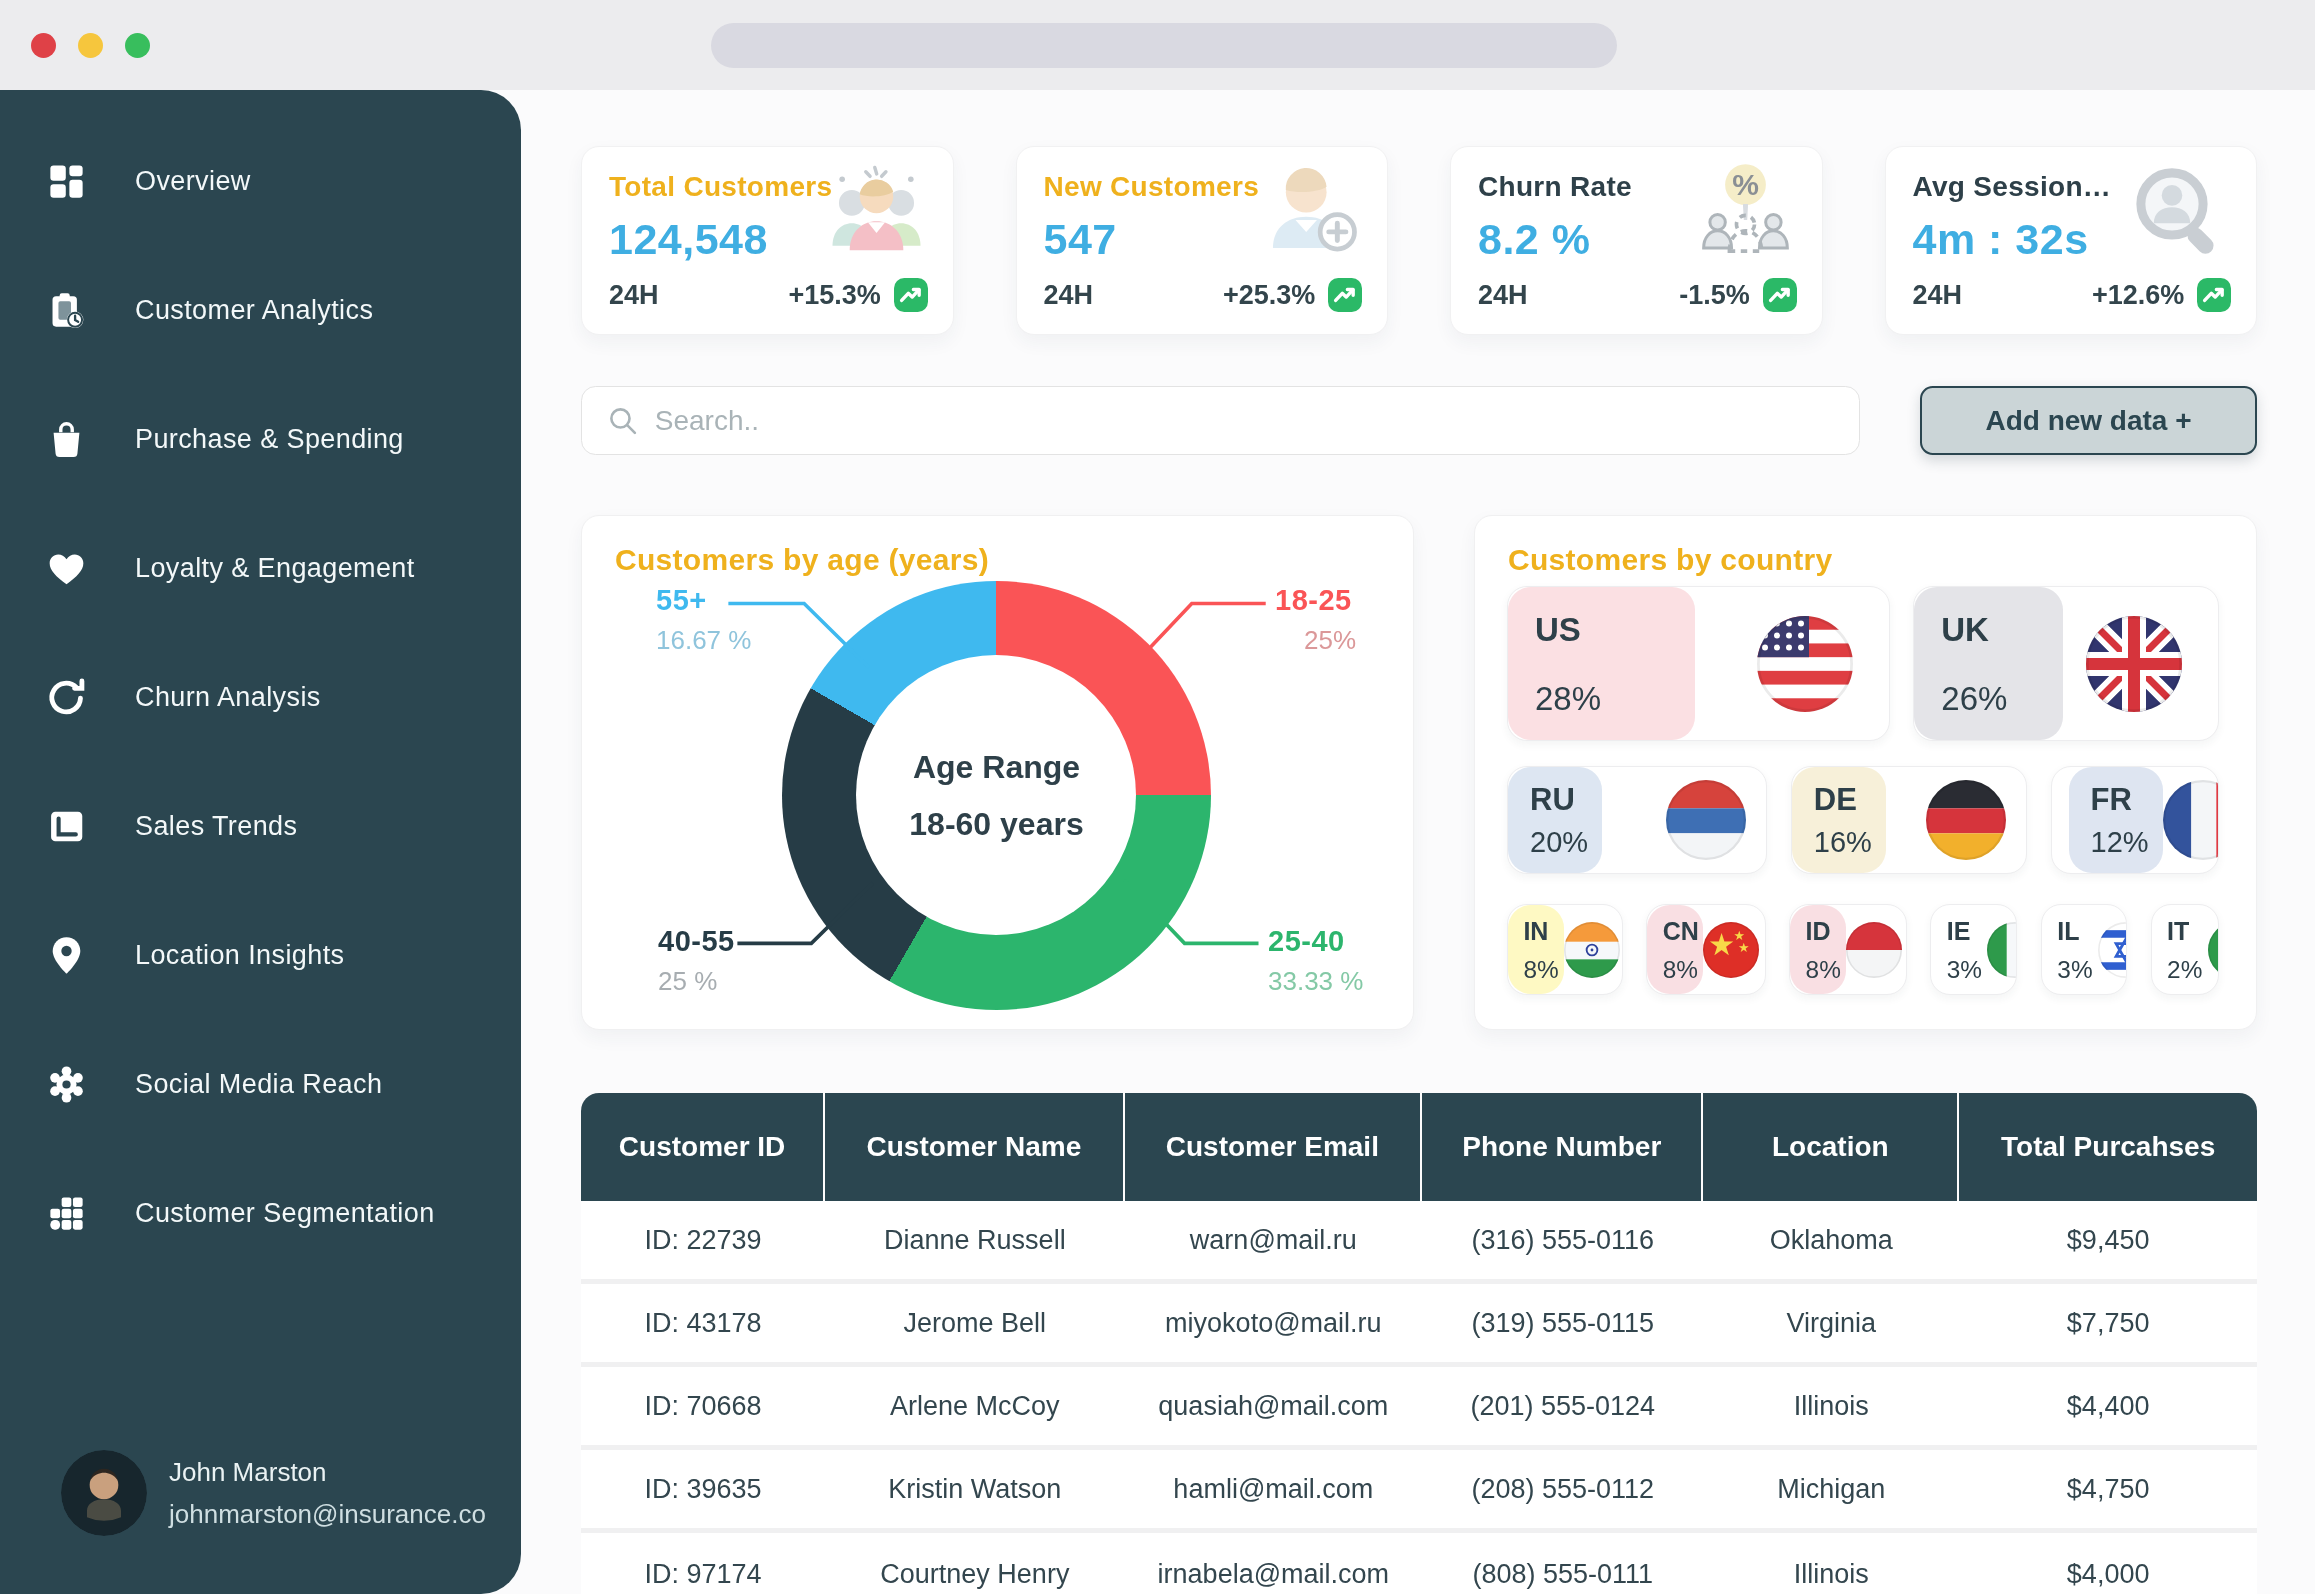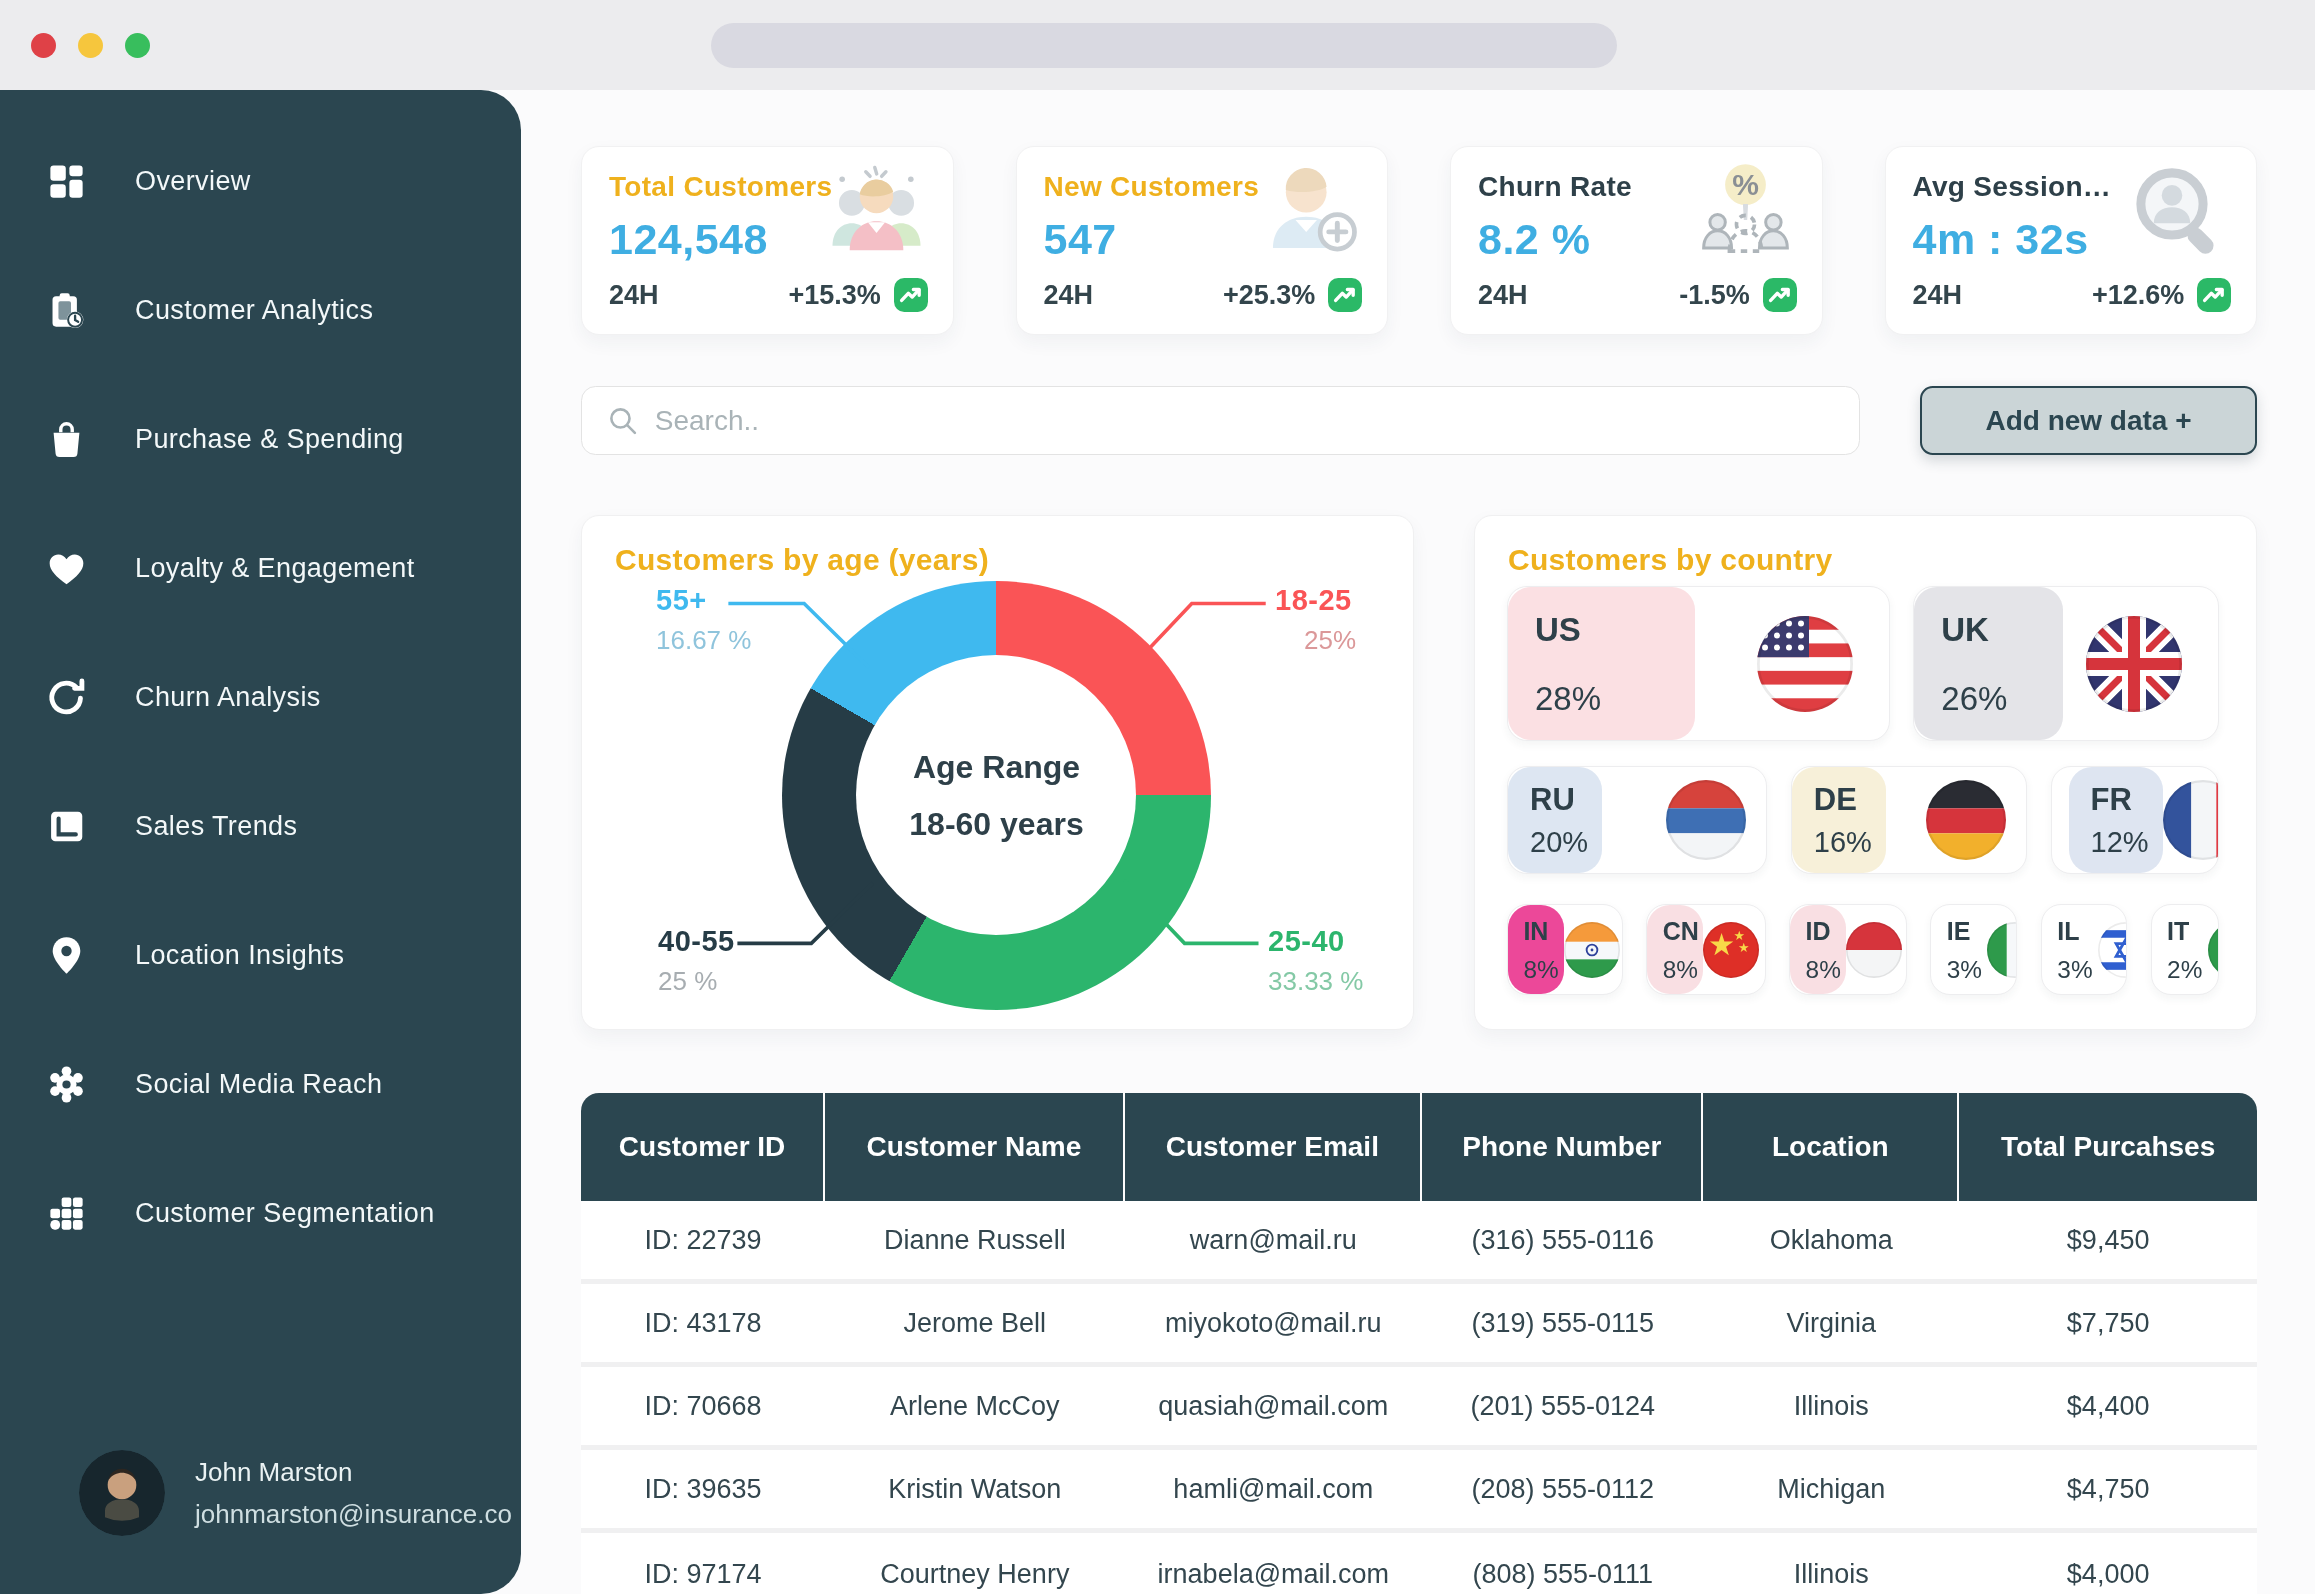--- a/index.html
+++ b/index.html
@@ -15,21 +15,21 @@
 
   .app { display:flex; height:1504px; }
 
   
   .sidebar { width:521px; flex:none; background:#2B4650; border-radius:0 40px 40px 0; position:relative; }
   .nav { margin-top:62px; display:flex; flex-direction:column; gap:71px; padding-left:45px; }
   .nav-item { display:flex; align-items:center; gap:47px; height:58px; cursor:pointer; }
   .nav-icon { width:43px; height:43px; flex:none; }
   .nav-icon svg { width:43px; height:43px; display:block; }
   .nav-label { font-size:27px; font-weight:500; color:#F3F8F9; letter-spacing:0.4px; white-space:nowrap; }
-  .profile { position:absolute; left:79px; bottom:58px; display:flex; align-items:center; gap:30px; cursor:pointer; }
+  .profile { position:absolute; left:61px; bottom:58px; display:flex; align-items:center; gap:22px; cursor:pointer; }
   .avatar { width:86px; height:86px; border-radius:50%; overflow:hidden; flex:none; }
   .avatar svg { width:100%; height:100%; display:block; }
   .pname { font-size:26px; color:#EAF2F3; margin-bottom:11px; }
   .pemail { font-size:26px; color:#CFDEE1; }
 
   
   .main { flex:1; padding:56px 59px 0 60px; }
 
   .stats { display:flex; gap:62px; }
   .stat-card { position:relative; flex:1; height:189px; background:#fff; border:0.9px solid #F1F1F2; border-radius:18px; box-shadow:0 7.2px 18px rgba(40,60,70,.05); padding:23.5px 27px; }
@@ -532,21 +532,21 @@
                       <rect x="17" width="15" height="48" fill="#F4F6F8"></rect>
                       <rect x="32" width="16" height="48" fill="#DE3B44"></rect>
                     </g>
                     <circle cx="24" cy="24" r="23.3" fill="none" stroke="rgba(0,0,0,.08)" stroke-width="1.4"></circle>
                   </svg>
                 </span>
               </div>
             </div>
             <div class="c-row row-2">
               <div class="tile sm">
-                <div class="tile-tint" style="background: #ec4899;">
+                <div class="tile-tint" style="background: #fef9c3;">
                   <span class="code">IN</span>
                   <span class="pct">8%</span>
                 </div>
                 <span class="flag">
                   <svg viewBox="0 0 48 48">
                     <defs>
                       <clipPath id="cp-in">
                         <circle cx="24" cy="24" r="24"></circle>
                       </clipPath>
                     </defs>

